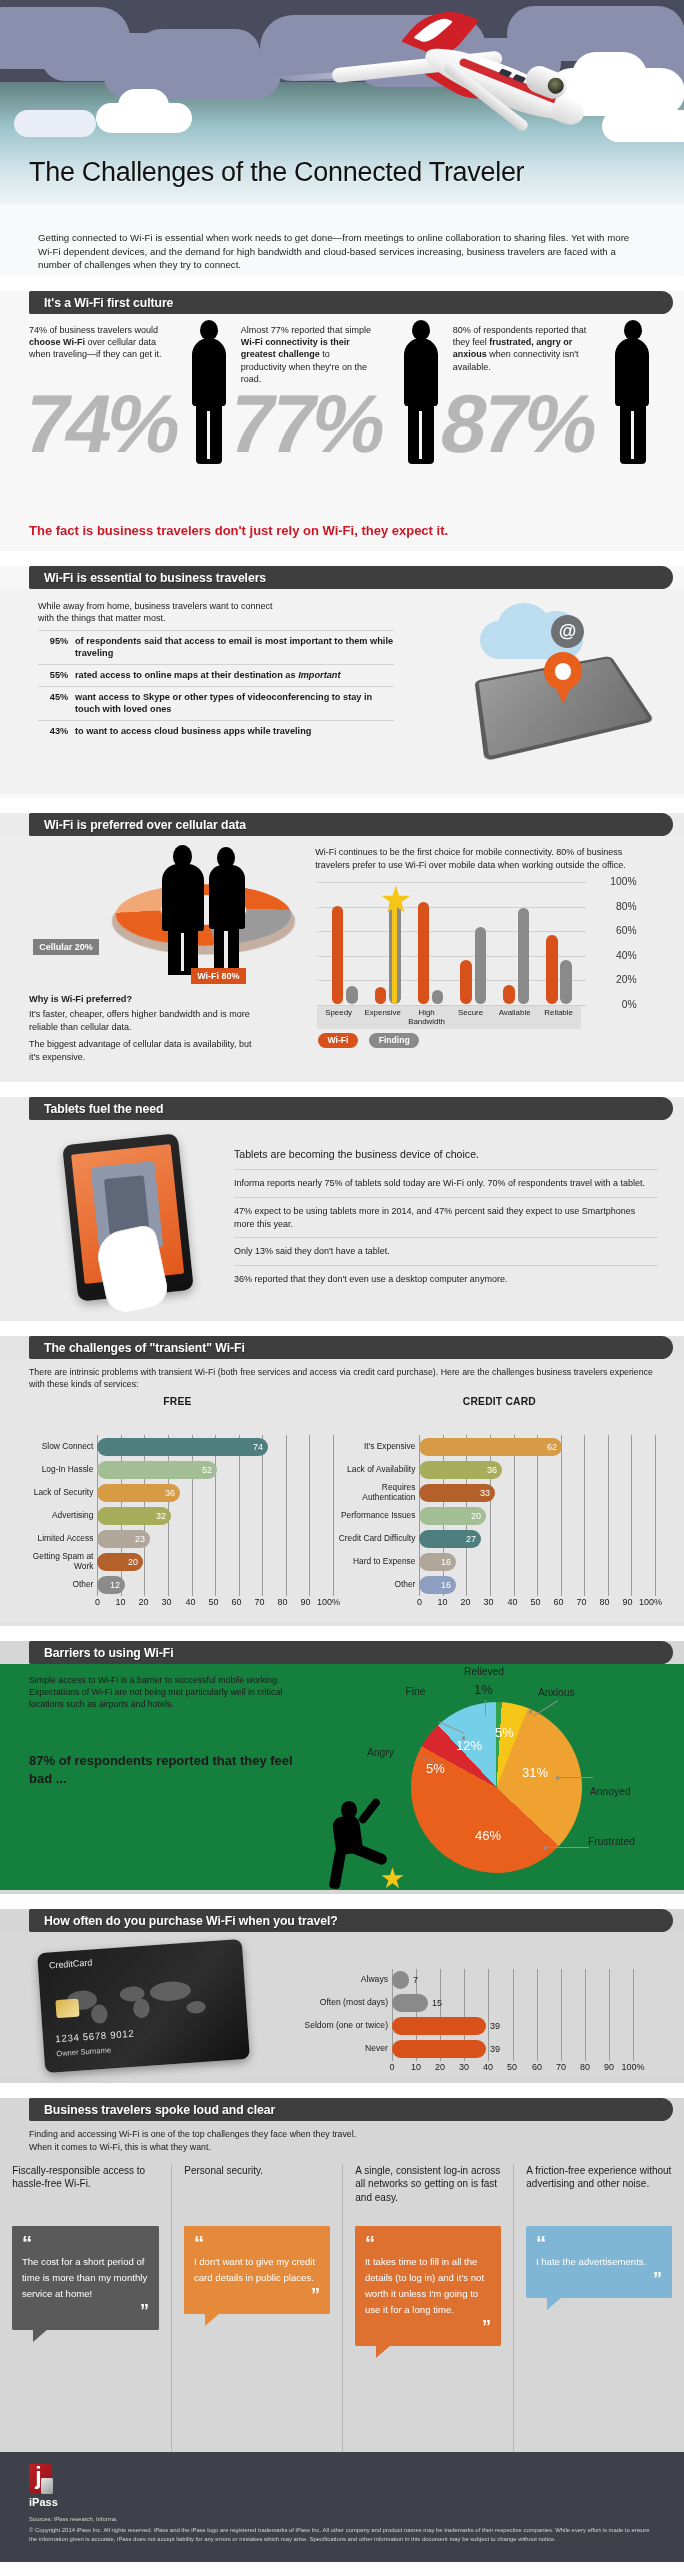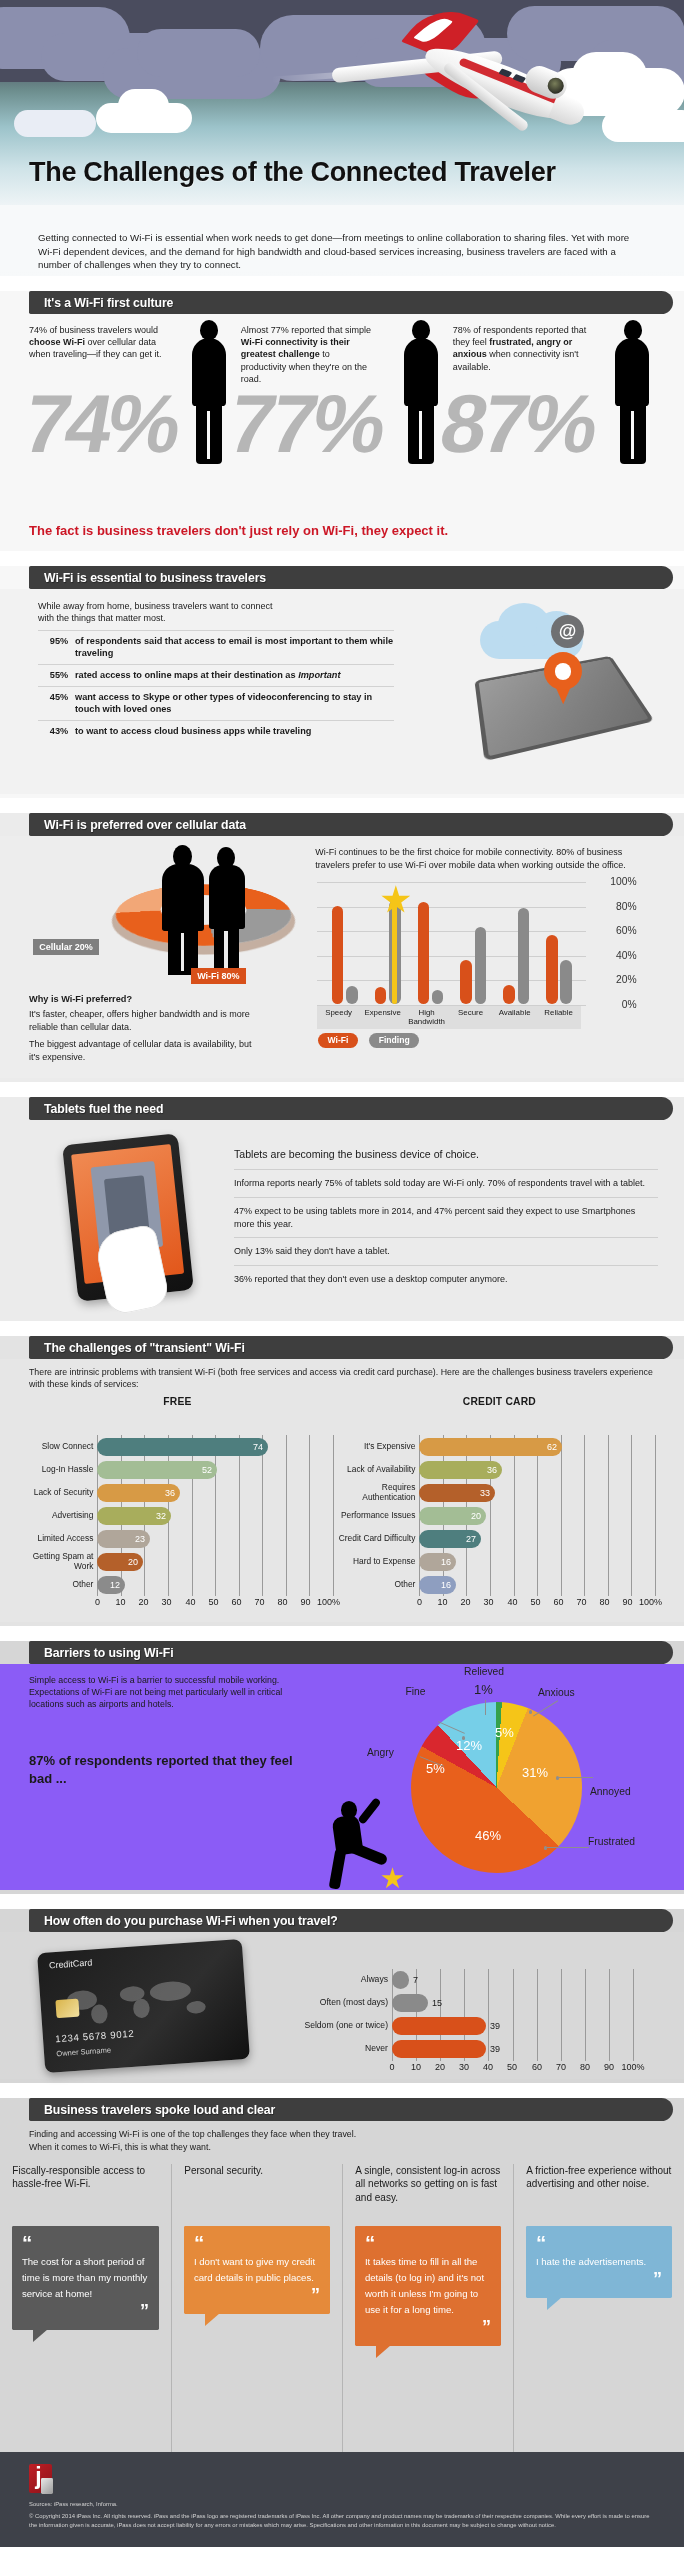--- a/index.html
+++ b/index.html
@@ -70,21 +70,21 @@
   .redstripe { position:absolute; left:96px; top:45px; width:110px; height:8.2px;
     background:#cf2027; border-radius:684px; opacity:.95;}
   .contrail{ position:absolute; left:-82px; top:89px; width:205px; height:5.5px;
     background:linear-gradient(to right, rgba(255,255,255,0), #ffffff); border-radius:684px;
     transform:rotate(-26deg); }
 
   
   .title-wrap { position:relative; background:linear-gradient(to bottom,#eef4f6,#f7f9fa); padding: 0 0 4.1px 0;}
   h1.maintitle {
     position:absolute; top:-48px; left:29px; width:637px;
-    font-size: 27px; font-weight: bold; letter-spacing:-0.3px;
+    font-size: 27px; font-weight: normal; letter-spacing:-0.3px;
     color:#111; text-shadow: 0.7px 0.7px 0 rgba(255,255,255,.45);
   }
   .intro {
     padding: 26px 38px 0 38px;
     font-size: 9.7px; line-height: 13.7px; color:#1d1d1d;
     background:#f7f9fa;
   }
   .intro p { max-width: 602px; }
 
   
@@ -251,21 +251,21 @@
   .hgrid { position:absolute; left:81px; right:5.5px; top:0; bottom:0; }
   .hgrid i { position:absolute; top:0; bottom:0; width:0.7px; background:#9a9a9a; }
   .hrow { display:flex; align-items:center; height: 23px; position:relative; }
   .hlabel { position:absolute; left:-81px; width:77px; text-align:right; font-size:8.4px; line-height:9.2px; }
   .hbar { height: 18px; border-radius: 684px; position:relative; display:flex; align-items:center; justify-content:flex-end; }
   .hbar span { color:#fff; font-size:9px; padding-right:5.5px; font-weight:normal; }
   .haxis { position:relative; height: 13.7px; margin-left: 81px; margin-top: 1.4px; }
   .haxis span { position:absolute; transform: translateX(-50%); font-size:9px; }
 
   
-  .barriers { background:#8b5cf6; position:relative; padding-bottom: 6.8px; min-height: 226px; }
+  .barriers { background:#15803d; position:relative; padding-bottom: 6.8px; min-height: 226px; }
   .bar-left { position:absolute; left:29px; top: 9.6px; width: 274px; }
   .bar-left p { font-size:8.8px; line-height:12.3px; }
   .bigclaim { font-size:13px; font-weight:bold; line-height:18px; margin-top: 41px; }
   .runner { position:absolute; left: 322px; top: 137px; width: 75px; height: 89px; }
   .runner .rh{position:absolute;left:19px;top:0;width:16.4px;height:18px;background:#000;border-radius:50%;}
   .runner .rb{position:absolute;left:12.3px;top:15px;width:27px;height:38px;background:#000;border-radius:9.6px 9.6px 4.1px 4.1px;transform:rotate(-8deg);}
   .runner .ra{position:absolute;left:33px;top:5.5px;width:29px;height:8.2px;background:#000;border-radius:5.5px;transform:rotate(-52deg);}
   .runner .rl1{position:absolute;left:9.6px;top:48px;width:11px;height:40px;background:#000;border-radius:4.1px;transform:rotate(10deg);}
   .runner .rl2{position:absolute;left:25px;top:47px;width:41px;height:11px;background:#000;border-radius:5.5px;transform:rotate(22deg);}
   .piebox { position:absolute; right: 103px; top: 38px; width: 171px; height: 171px; }
@@ -405,21 +405,21 @@
         <div class="ccol">
           <p><span>Almost 77% reported that simple </span><b>Wi-Fi connectivity is their greatest challenge</b><span> to productivity when they're on the road.</span></p>
           <div class="bignum" style="left:-11px;top:59px;">77%</div>
           <div class="person" style="left:156px;top:-4.1px;">
               <div class="head"></div>
               <div class="body"></div>
               <div class="legs"></div>
             </div>
         </div>
         <div class="ccol">
-          <p><span>78% of respondents reported that they feel </span><b>frustrated, angry or anxious</b><span> when connectivity isn't available.</span></p>
+          <p><span>80% of respondents reported that they feel </span><b>frustrated, angry or anxious</b><span> when connectivity isn't available.</span></p>
           <div class="bignum" style="left:-11px;top:59px;">87%</div>
           <div class="person" style="left:156px;top:-4.1px;">
               <div class="head"></div>
               <div class="body"></div>
               <div class="legs"></div>
             </div>
         </div>
       </div>
       <div class="redfact" style="position:absolute;bottom:9.6px;left:0;">The fact is business travelers don't just rely on Wi-Fi, they expect it.</div>
     </div>
@@ -902,20 +902,21 @@
           <span class="qm">“</span>
           <span class="qt">I hate the advertisements.</span>
           <span class="qmend">”</span>
         </div>
       </div>
     </div>
   </div>
 
   <div class="footer">
     <div class="logo"></div>
+    <div class="logotext">iPass</div>
     <div class="srcs">
       <p>Sources: iPass research, Informa.</p>
       <p>© Copyright 2014 iPass Inc. All rights reserved. iPass and the iPass logo are registered trademarks of iPass Inc. All other company and product names may be trademarks of their respective companies. While every effort is made to ensure the information given is accurate, iPass does not accept liability for any errors or mistakes which may arise. Specifications and other information in this document may be subject to change without notice.</p>
     </div>
   </div>
 
 </div>
 
 
 </body></html>

